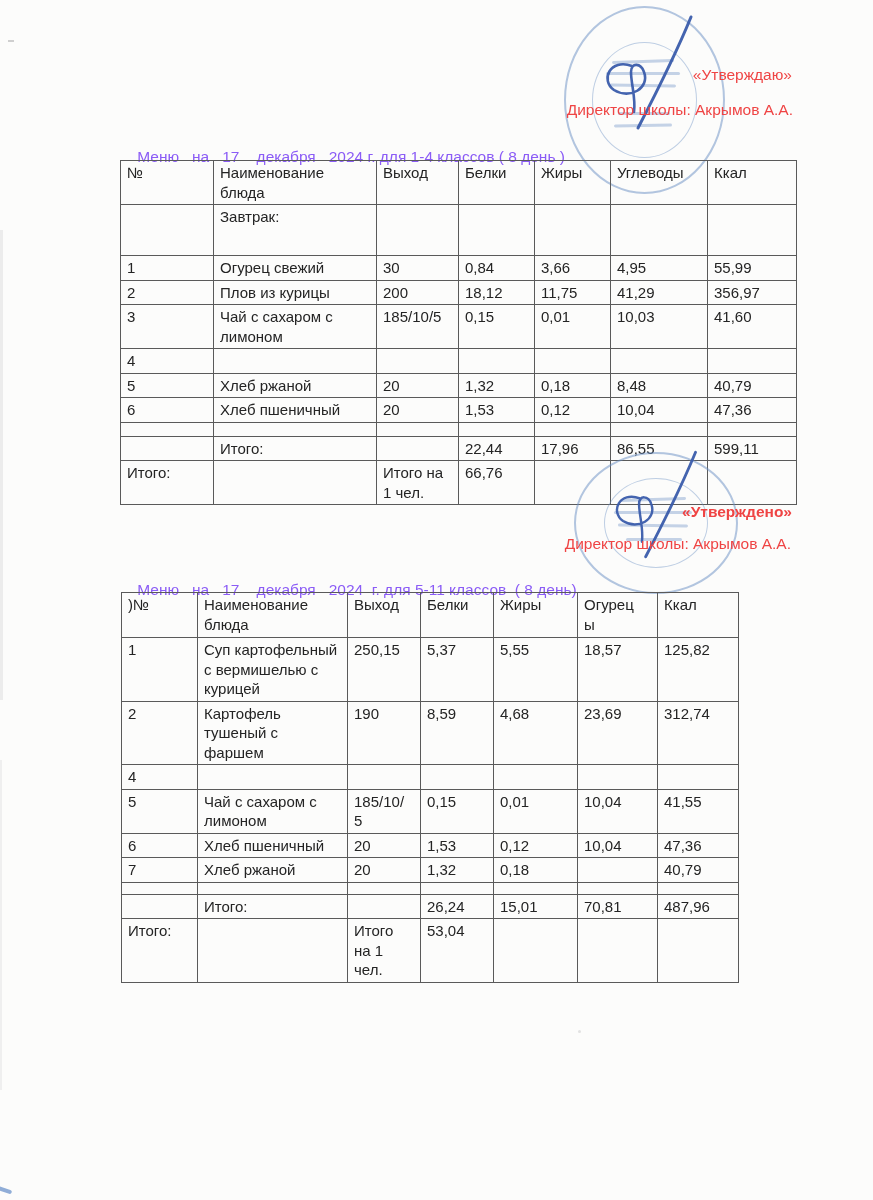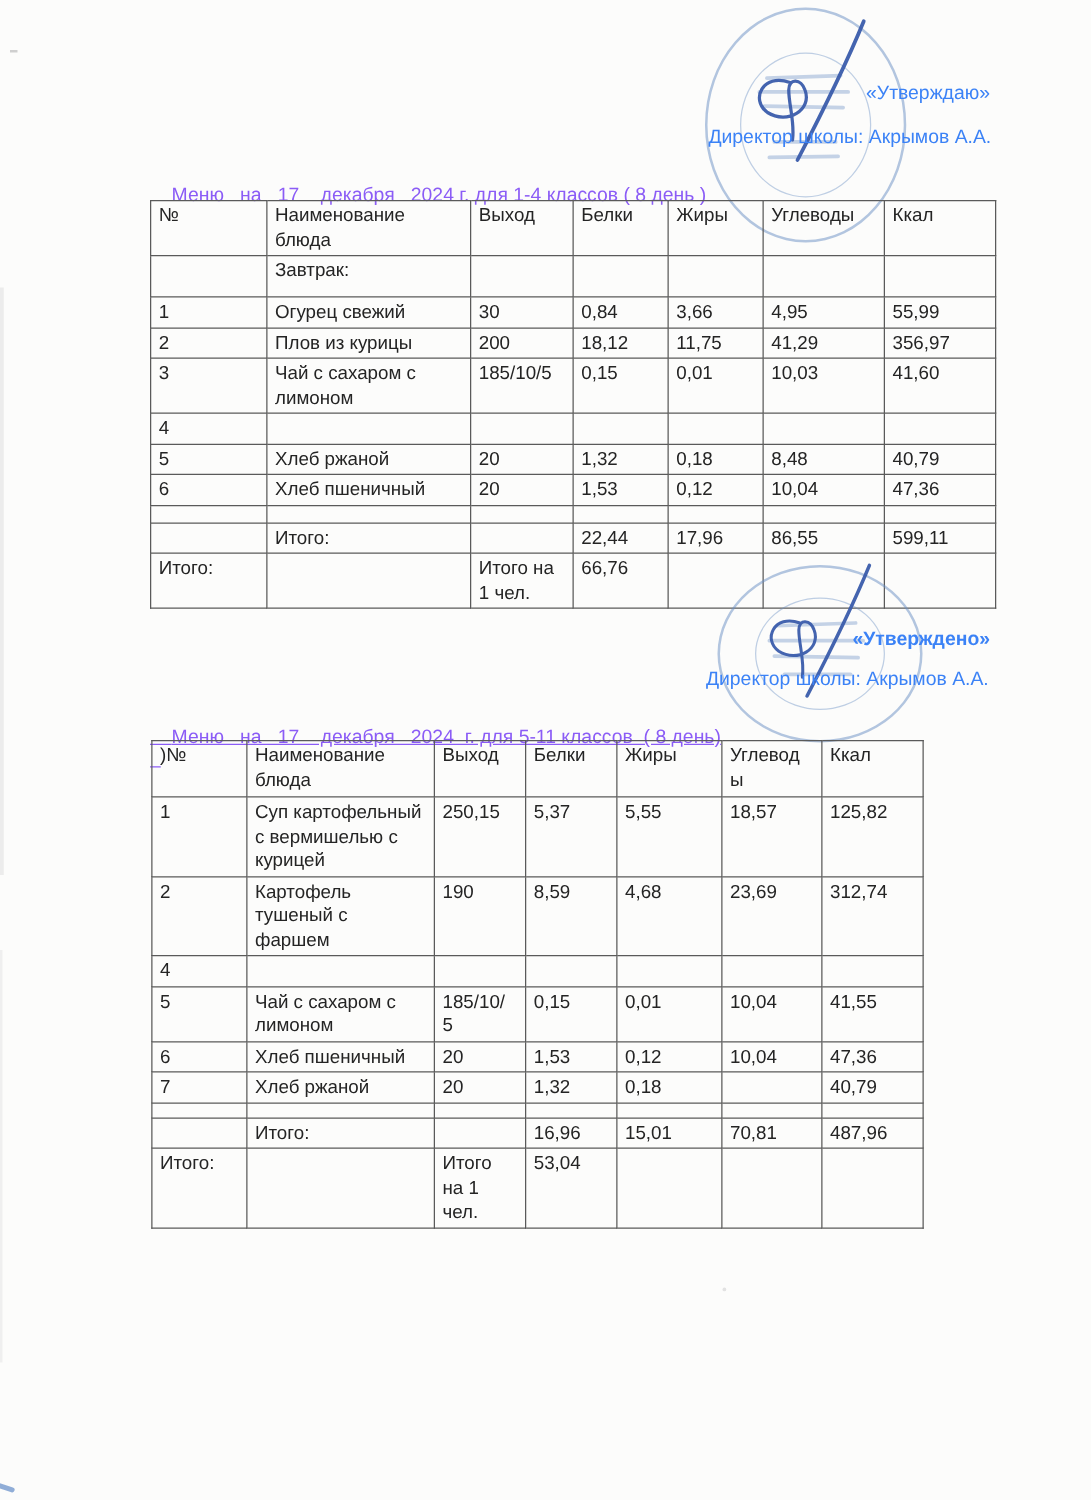--- a/index.html
+++ b/index.html
@@ -14,21 +14,21 @@
   
   .doc-title{
     position:absolute;
     font-size:15.5px;
     white-space:pre;
     color:#8b5cf6;
   }
   .approval{
     position:absolute;
     font-size:15.5px;
-    color:#3b82f6;
+    color:#ef4444;
     text-align:center;
   }
   
   table.menu-table{
     position:absolute;
     border-collapse:collapse;
     table-layout:fixed;
     font-size:15px;
     color:#242424;
   }
@@ -108,21 +108,21 @@
         <tr style="height:40px">
       <td>№</td>
       <td>Наименование
 блюда</td>
       <td>Выход</td>
       <td>Белки</td>
       <td>Жиры</td>
       <td>Углеводы</td>
       <td>Ккал</td>
     </tr>
-    <tr style="height:33px">
+    <tr style="height:51px">
       <td></td>
       <td>Завтрак:</td>
       <td></td>
           <td></td>
       <td></td>
           <td></td>
       <td></td>
     </tr>
     <tr style="height:21px">
       <td>1</td>
@@ -221,21 +221,21 @@
     <path d="M93 3 C84 25 66 64 40 114" fill="none" stroke="#3a5cab" stroke-width="3" stroke-linecap="round" opacity="0.95"></path>
     <path d="M34 52 C12 44 2 66 16 76 C32 86 52 74 46 58 C43 49 33 48 33 58 C33 70 38 84 36 98" fill="none" stroke="#3a5cab" stroke-width="2.6" stroke-linecap="round" opacity="0.95"></path>
   </svg>
   <div class="approval" style="right:81px;top:503px;font-weight:bold;">
     <span>«Утверждено»</span>
   </div>
   <div class="approval" style="right:82px;top:535px;">
     <span>Директор школы: Акрымов А.А.</span>
   </div>
 
-  <div class="doc-title" style="left:120px;top:563px;text-decoration:underline;">
+  <div class="doc-title" style="left:120px;top:563px;">
     <span>Меню   на   17    декабря   2024  г. для 5-11 классов  ( 8 день)</span>
   </div>
 
   <table class="menu-table t2">
     <colgroup>
       <col style="width:76px">
         <col style="width:150px">
         <col style="width:73px">
       <col style="width:73px">
         <col style="width:84px">
@@ -243,21 +243,21 @@
         <col style="width:81px">
     </colgroup>
     <tbody>
         <tr style="height:45px">
       <td>)№</td>
       <td>Наименование
 блюда</td>
       <td>Выход</td>
       <td>Белки</td>
       <td>Жиры</td>
-      <td>Углевод
+      <td>Огурец
 ы</td>
       <td>Ккал</td>
     </tr>
     <tr style="height:62px">
       <td>1</td>
       <td>Суп картофельный
 с вермишелью с
 курицей</td>
       <td>250,15</td>
       <td>5,37</td>
@@ -319,21 +319,21 @@
       <td></td>
           <td></td>
       <td></td>
           <td></td>
       <td></td>
     </tr>
     <tr style="height:23px">
       <td></td>
       <td class="tot-label-2">Итого:</td>
       <td></td>
-      <td>16,96</td>
+      <td>26,24</td>
       <td>15,01</td>
       <td>70,81</td>
       <td>487,96</td>
     </tr>
     <tr style="height:57px">
       <td>Итого:</td>
       <td></td>
       <td>Итого
 на 1
 чел.</td>

